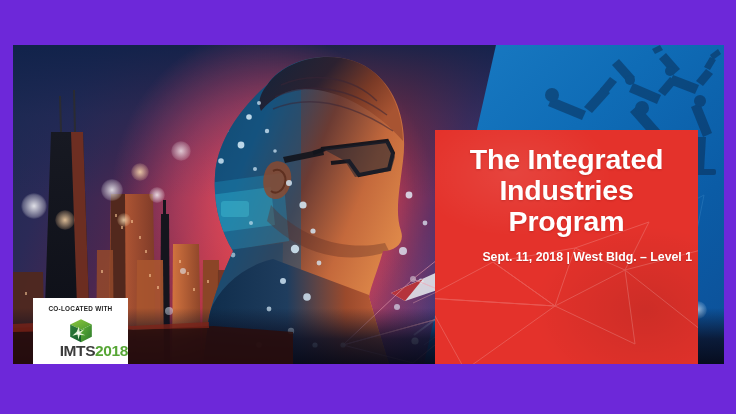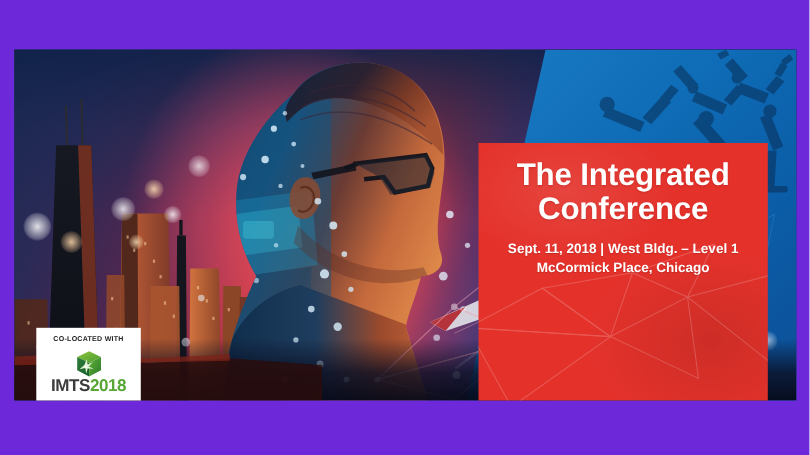--- a/index.html
+++ b/index.html
@@ -92,21 +92,21 @@
     line-height:31px;
     text-align:center;
     letter-spacing:-0.2px;
     text-shadow:0 1px 2px rgba(120,12,10,.25);
   }
   #title .ln{display:block;white-space:nowrap;}
   #details{
     position:relative;
     margin:12px 0 0;padding:0 6px;
     color:#ffffff;
-    text-align:center;
+    text-align:right;
     font-family:"Liberation Sans",sans-serif;
     font-weight:bold;
     font-size:12.3px;
     line-height:17px;
     text-shadow:0 1px 1px rgba(120,12,10,.3);
   }
   #details .ln{display:block;white-space:nowrap;}
 
   
   #imtsCard{
@@ -118,21 +118,21 @@
     text-align:center;
     font-family:"Liberation Sans",sans-serif;
     font-weight:bold;
     font-size:6.4px;
     letter-spacing:.25px;
     color:#1e1e1e;
   }
   #imtsCube{position:absolute;left:35px;top:20px;width:26px;height:26px;}
   #imtsWord{
     position:absolute;left:0;right:0;top:45px;
-    text-align:center;
+    text-align:right;
     font-family:"Liberation Sans",sans-serif;
     font-weight:bold;
     font-size:15.5px;
     letter-spacing:-0.4px;
     line-height:16px;
   }
   #imtsWord .imts{color:#3c3c3c;}
   #imtsWord .yr{color:#57a636;}
 </style>
 </head>
@@ -431,26 +431,26 @@
           <path d="M58 132 L140 118 L120 176 Z"></path>
           <path d="M120 176 L190 140 L200 214 Z"></path>
           <path d="M140 118 L214 92 L190 140 Z"></path>
           <path d="M-10 168 L30 240 L120 176 Z"></path>
           <path d="M190 140 L266 120 L266 200 Z"></path>
         </g>
       </svg>
 
       <h1 id="title">
         <span class="ln">The Integrated</span>
-        <span class="ln">Conference</span>
+        <span class="ln">Industries</span>
+        <span class="ln">Program</span>
       </h1>
 
       <p id="details">
         <span class="ln">Sept. 11, 2018 | West Bldg. – Level 1</span>
-        <span class="ln">McCormick Place, Chicago</span>
       </p>
     </div>
 
     <div id="imtsCard">
       <p id="colocated">CO-LOCATED WITH</p>
 
       <svg id="imtsCube" viewBox="0 0 60 60">
         <defs>
           <linearGradient id="cubeTop" x1="0" y1="0" x2="1" y2="1">
             <stop offset="0%" stop-color="#8cc63f"></stop>

